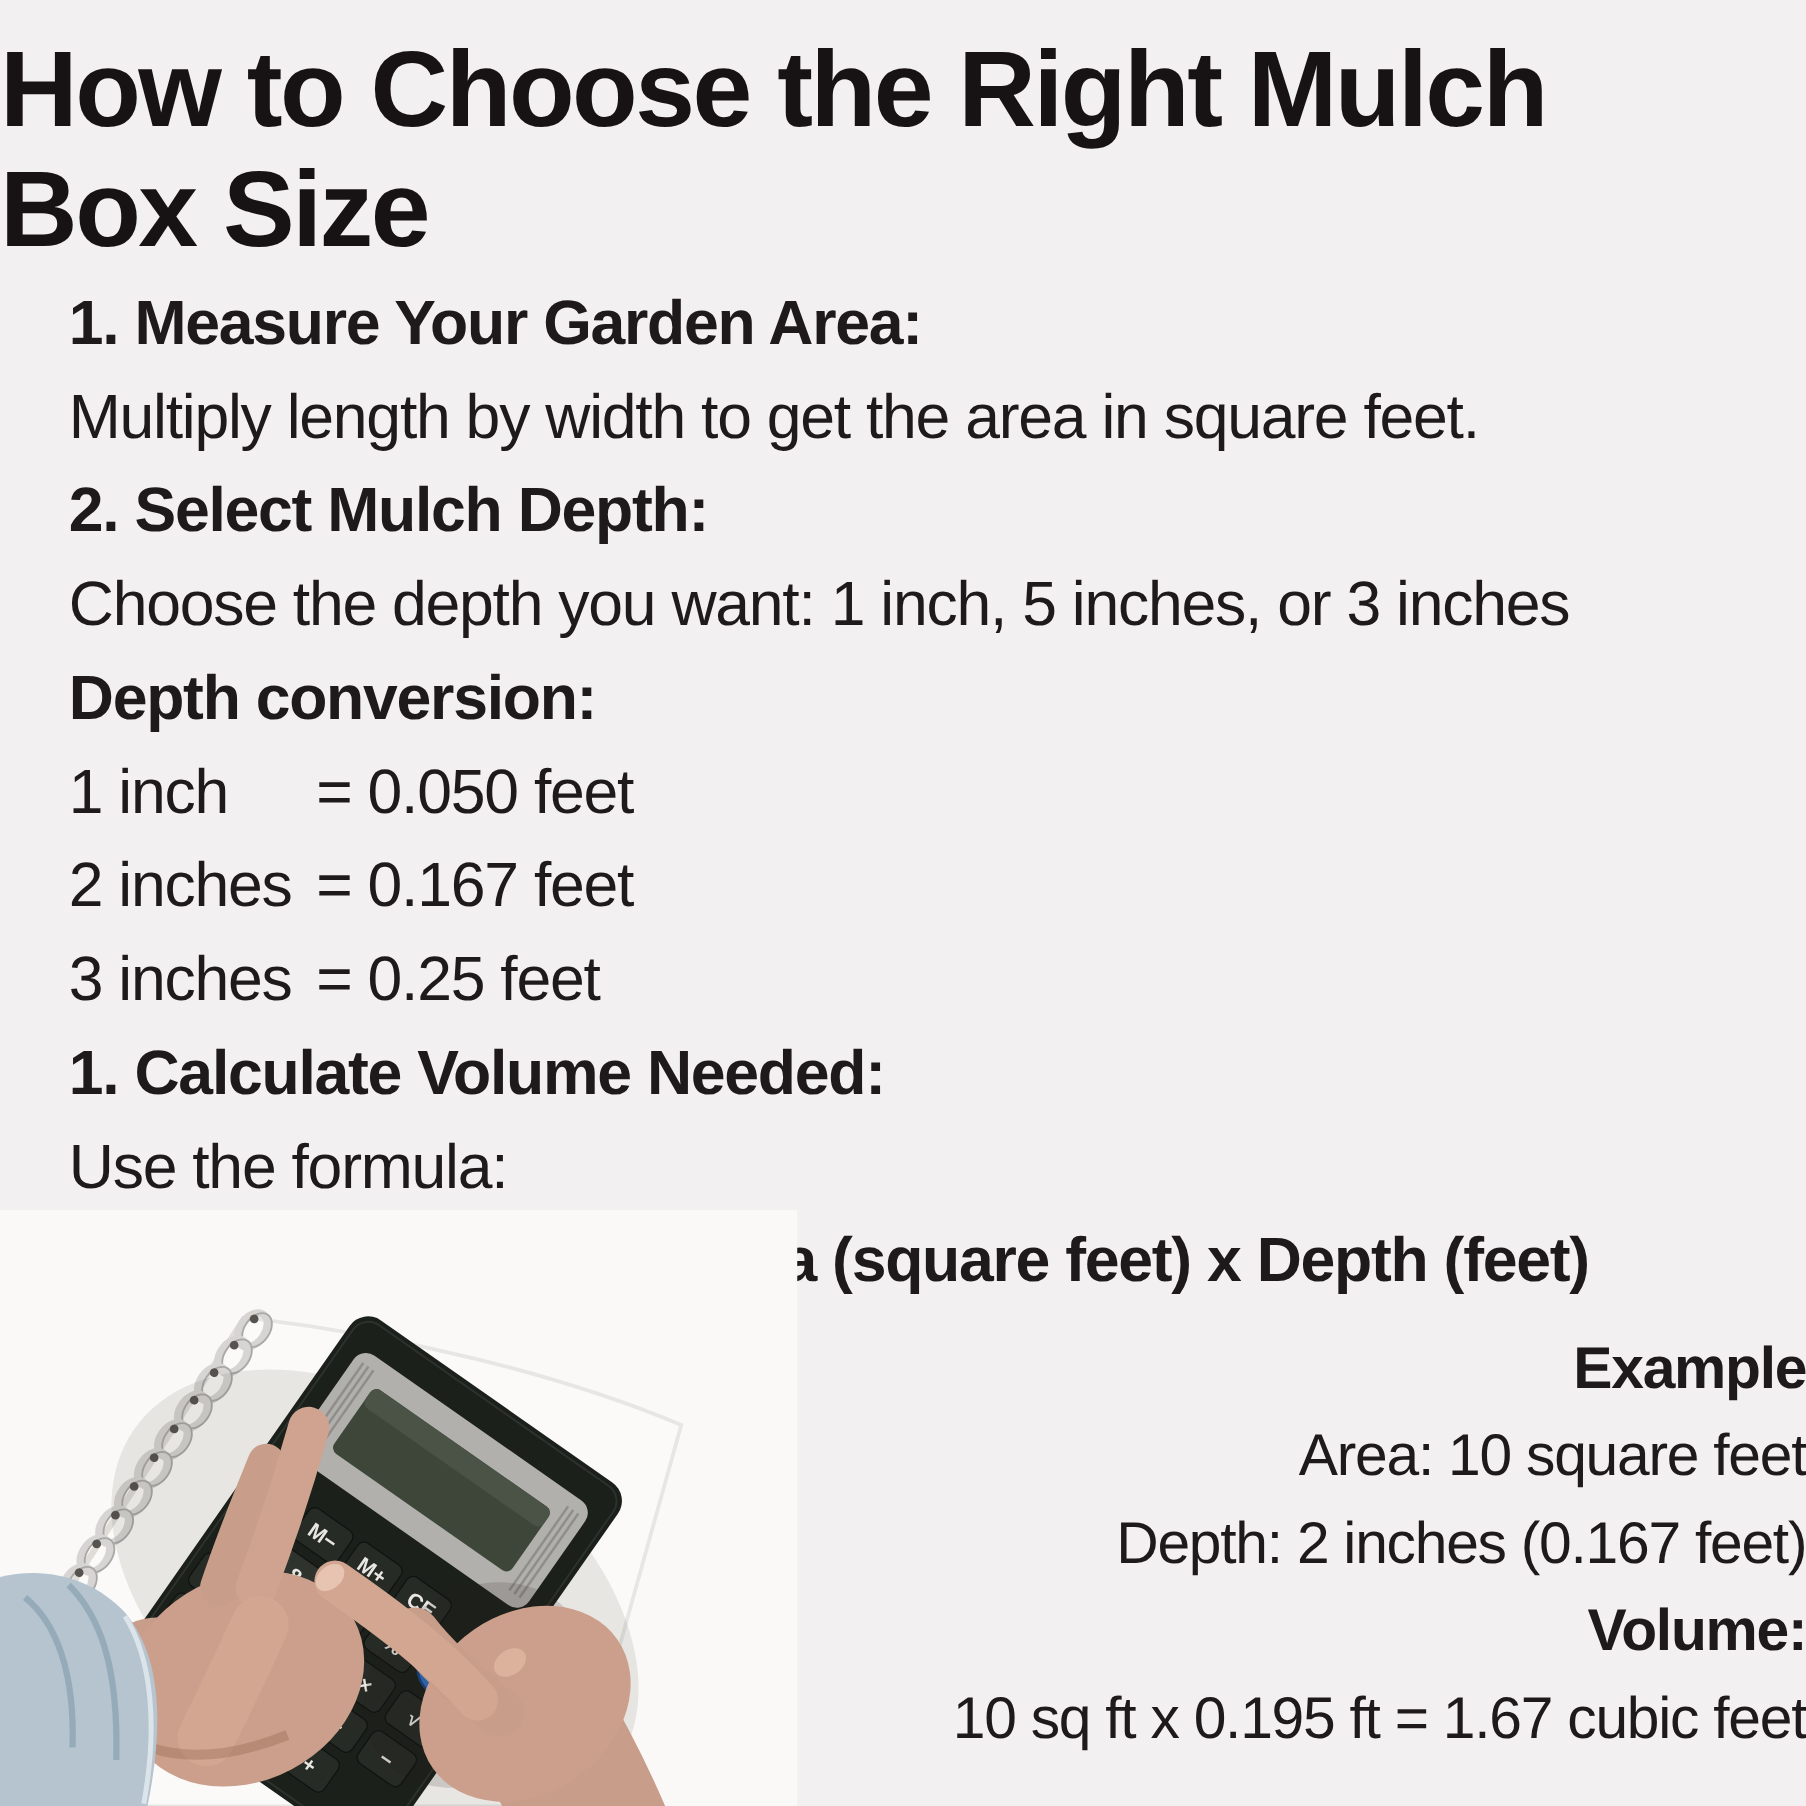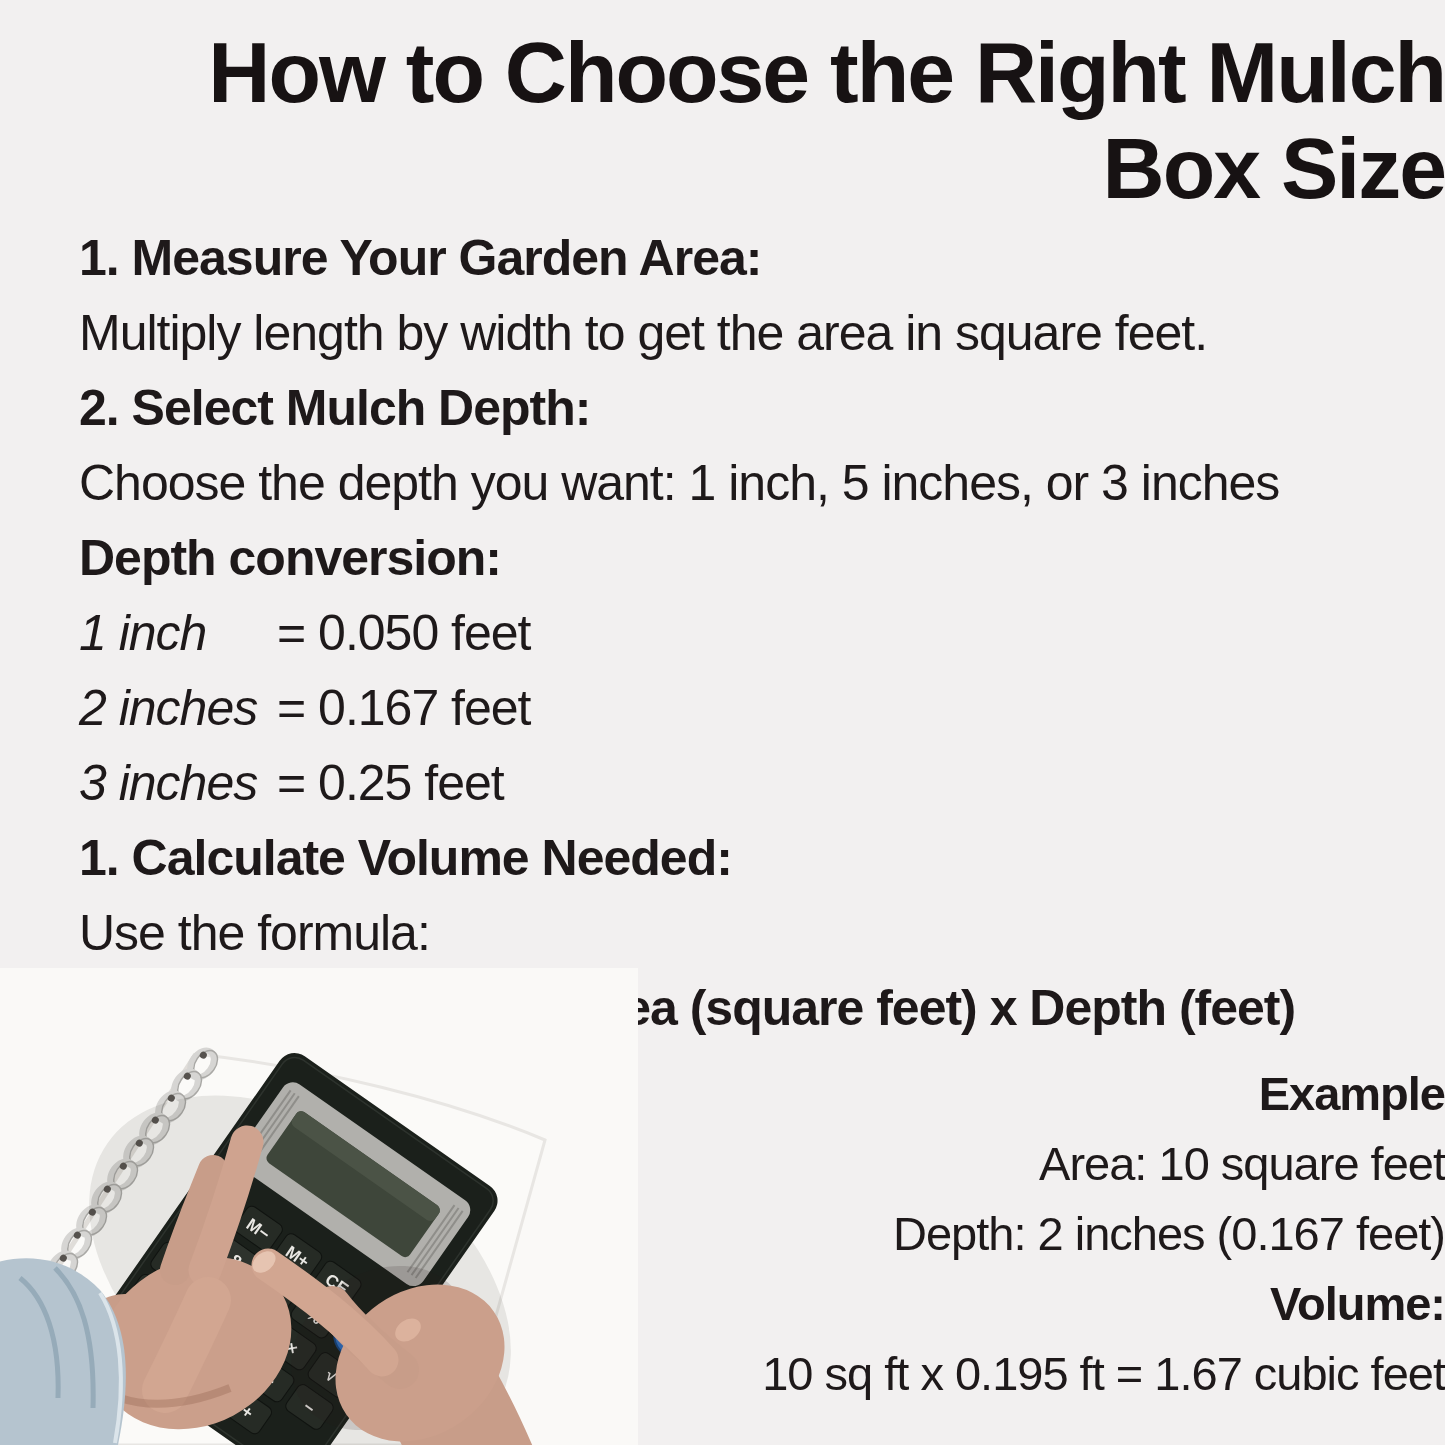--- a/index.html
+++ b/index.html
@@ -6,35 +6,34 @@
   .canvas{
     position:relative;
     width:1445px;height:1445px;
     background:#f2f0f0;
     overflow:hidden;
     font-family:"Liberation Sans", sans-serif;
     color:#1e191a;
   }
   .title{
     position:absolute;left:0;top:24px;width:1445px;
-    margin:0;text-align:right;
+    margin:0;text-align:left;
     font-size:86px;line-height:96px;font-weight:700;
     letter-spacing:-2px;color:#171213;
   }
   .content{
     position:absolute;left:55px;top:221px;width:1390px;
   }
   .line{
     height:75px;line-height:75px;
     font-size:50px;letter-spacing:-1px;
     white-space:nowrap;
-    margin-left:24px;
   }
   .bold{font-weight:700;}
-  .conv-label{display:inline-block;width:198px;font-style:italic;}
+  .conv-label{display:inline-block;width:198px;}
   .example{
     position:absolute;left:555px;top:1059px;width:890px;
     text-align:right;
   }
   .ex-line{
     height:70px;line-height:70px;
     font-size:47px;letter-spacing:-1px;white-space:nowrap;
   }
   .photo{
     position:absolute;left:0;top:968px;

